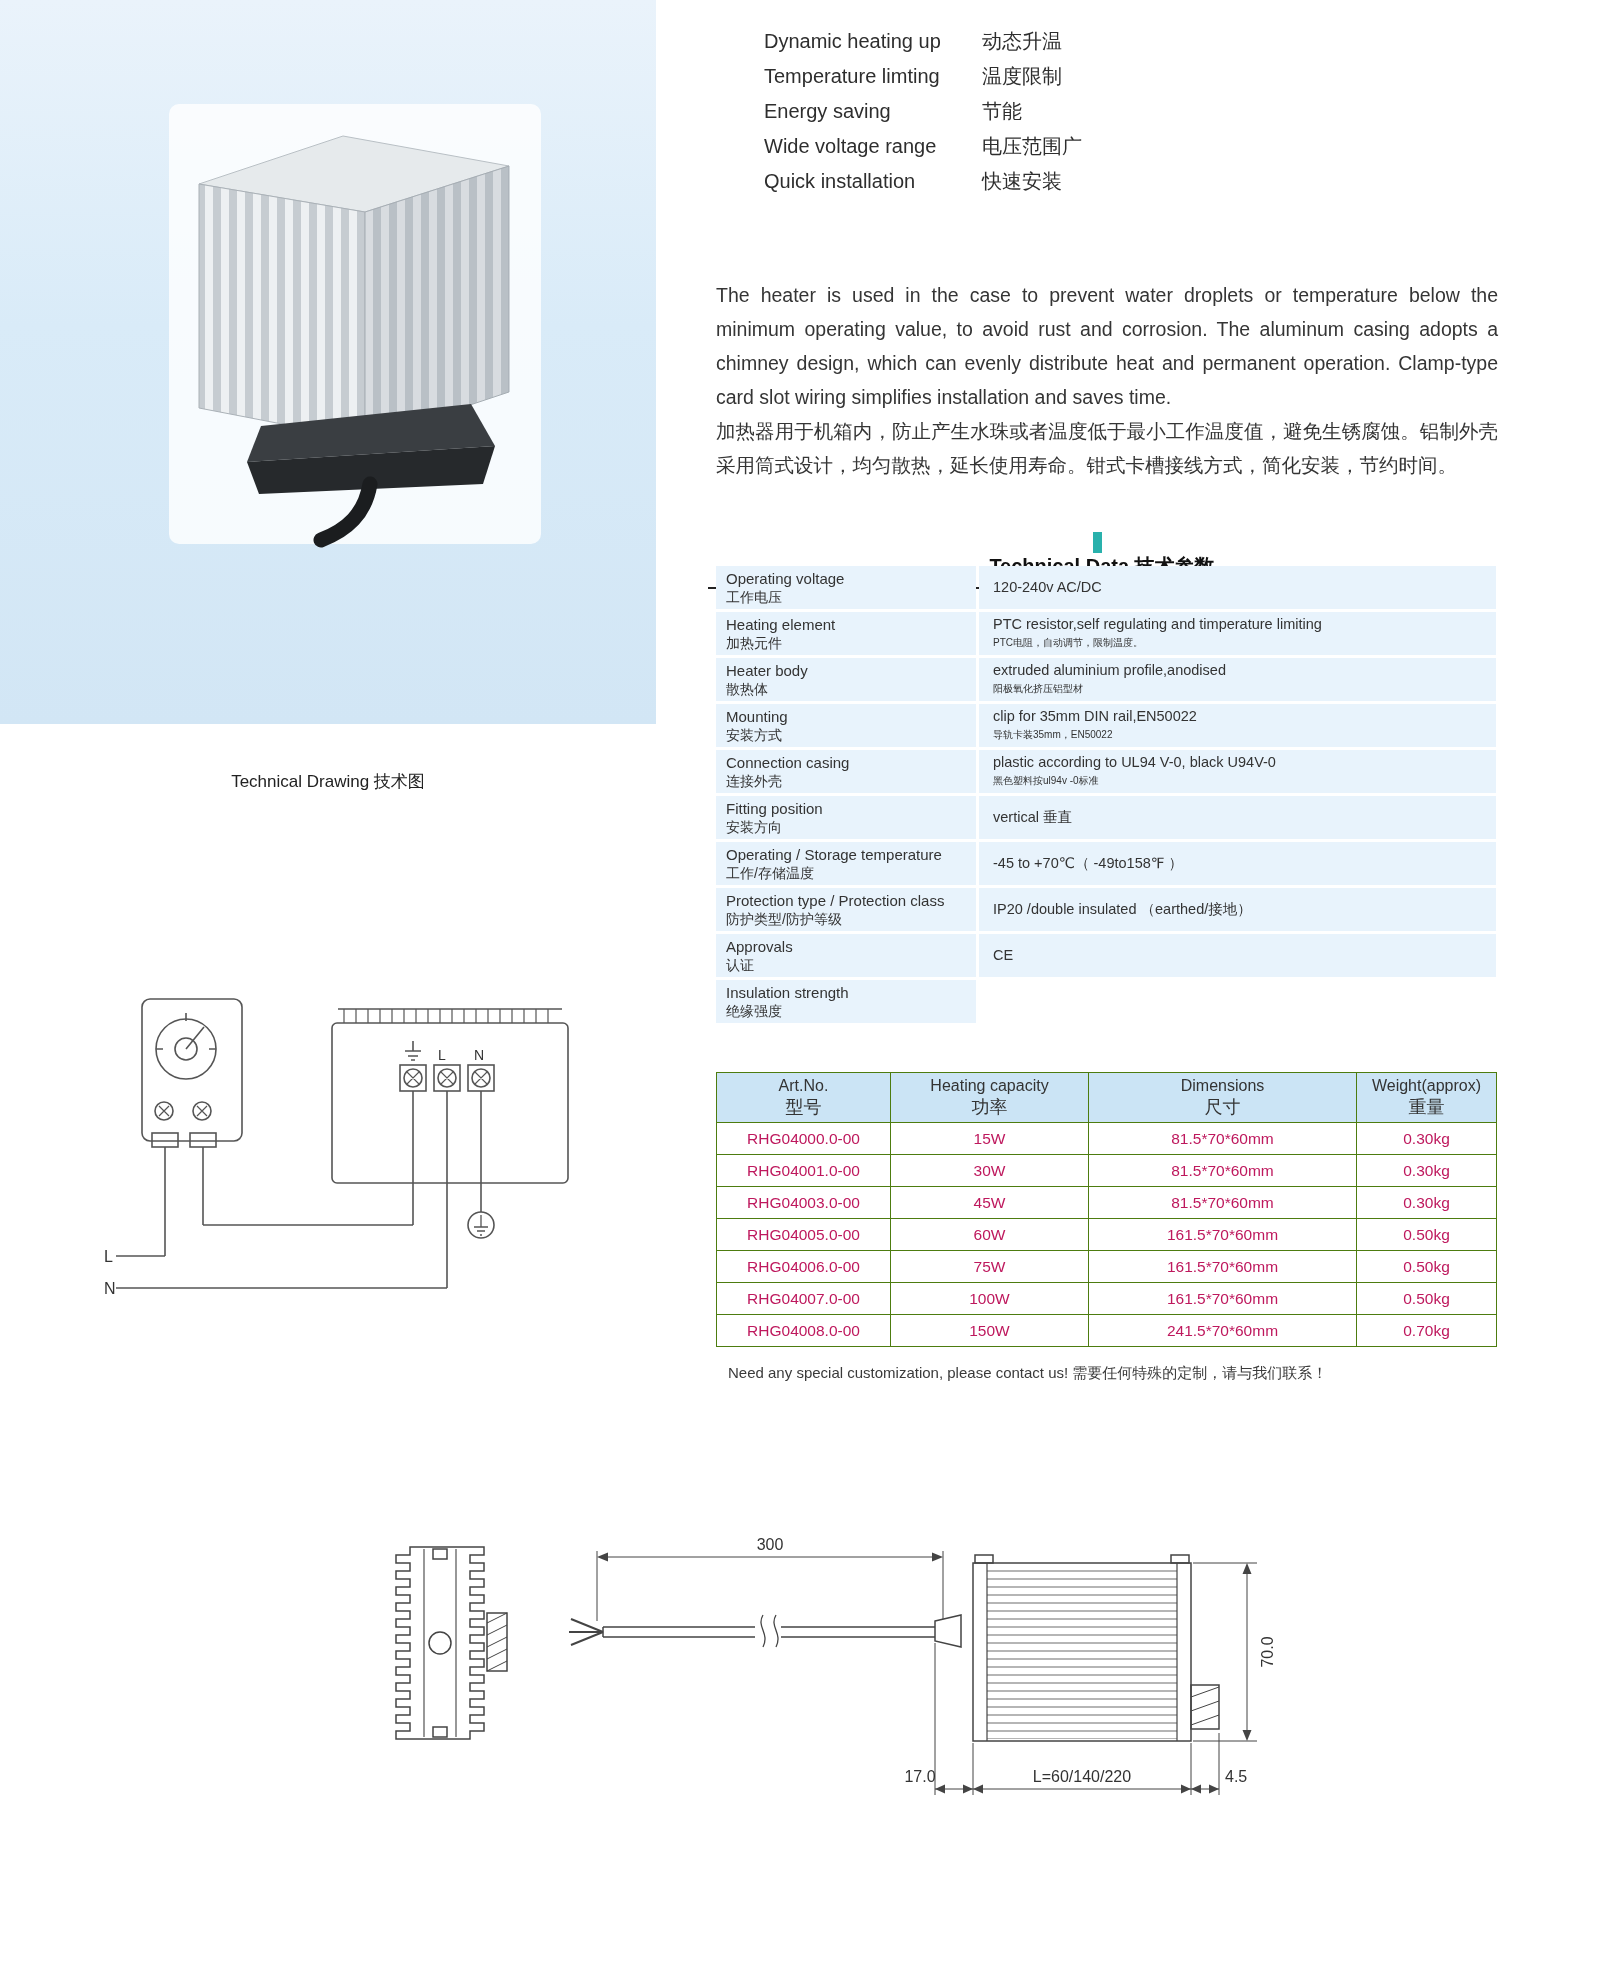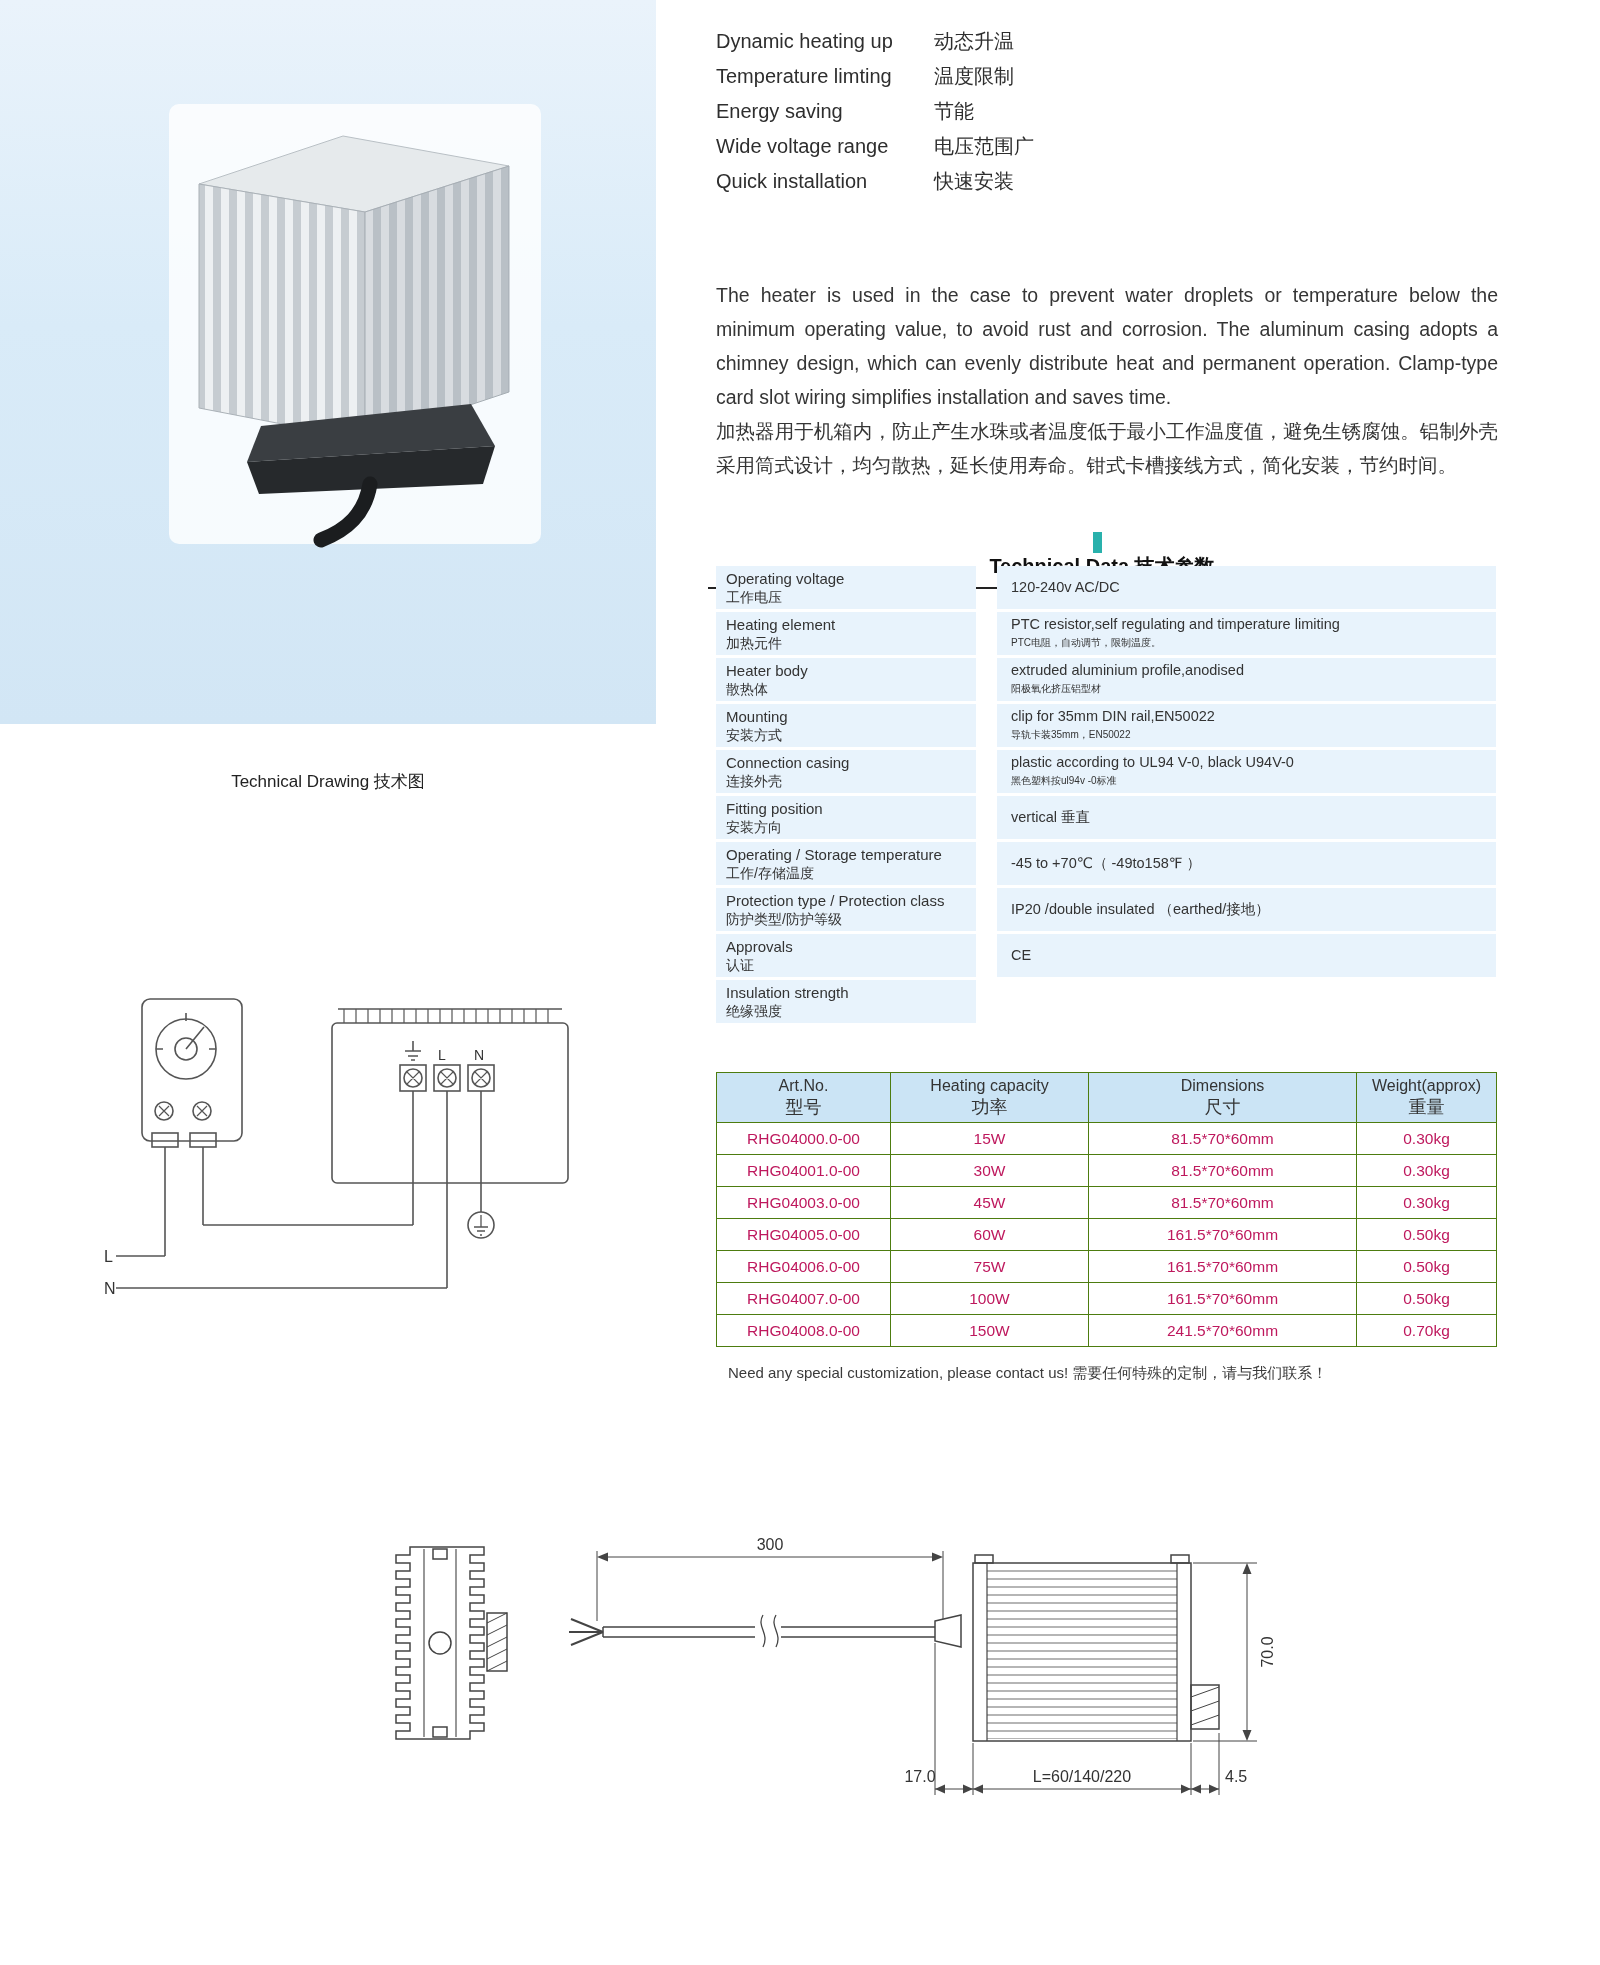--- a/index.html
+++ b/index.html
@@ -11,36 +11,36 @@
   .abs { position:absolute; }
 
   
   .blue-panel { left:0; top:0; width:656px; height:724px;
     background:linear-gradient(180deg,#eaf3fb 0%,#d9ebf8 45%,#d2e6f5 100%); }
   .caption { left:0; top:770px; width:656px; text-align:center; font-size:17px; color:#222; }
 
   
   .features { left:716px; top:24px; width:780px; }
   .feature-row { display:flex; height:35px; align-items:center; font-size:20px; color:#2e2e2e; }
-  .f-en { min-width:218px; padding-right:6px; }
+  .f-en { min-width:218px; padding-right:6px;margin-left:48px; }
 
   
   .desc { left:716px; top:278px; width:782px; font-size:19.5px; line-height:34px;
     text-align:justify; color:#353535; }
 
   
   .tech-head { left:708px; top:532px; width:788px; display:flex; align-items:center;
     padding-bottom:7px; border-bottom:2px solid #222;flex-direction:column; }
   .teal-bar { width:9px; height:21px; background:#29b1ac; margin-right:9px; }
   .tech-title { font-size:20px; font-weight:bold; color:#111; }
 
   
   .tech-table { left:716px; top:566px; width:780px; }
   .trow { display:flex; height:43px; margin-bottom:3px; }
-  .tl { width:260px; background:#e8f3fc; padding:3px 10px; margin-right:21px;
+  .tl { width:260px; background:#e8f3fc; padding:3px 10px; margin-right:3px;
     display:flex; flex-direction:column; justify-content:center; }
   .tv { flex:1; background:#e8f3fc; padding:12px 14px;
     display:flex; flex-direction:column; justify-content:center; }
   .tl .en { font-size:15px; line-height:19px; color:#333; }
   .tl .zh { font-size:14px; line-height:18px; color:#333; }
   .tv .en { font-size:14.5px; line-height:19px; color:#333; }
   .tv .zh { font-size:10px; line-height:18px; color:#333; }
 
   
   .ptable-wrap { left:716px; top:1072px; width:780px; }

